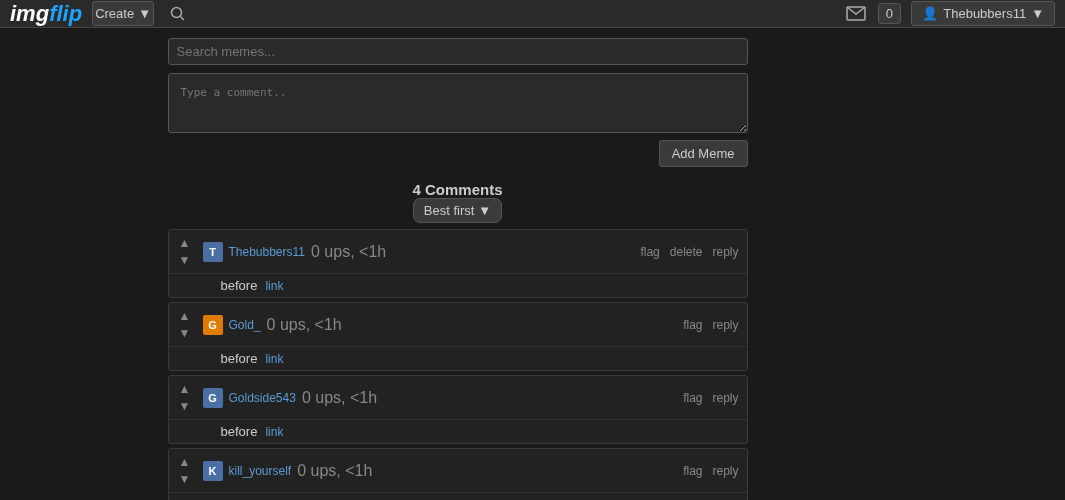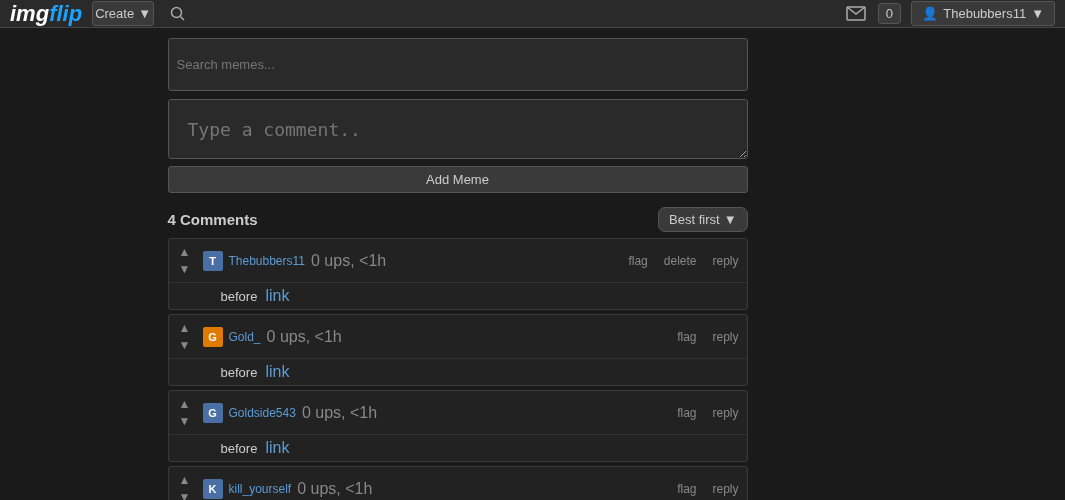--- a/index.html
+++ b/index.html
@@ -91,64 +91,64 @@
 
     
     .search-row {
       margin-bottom: 8px;
     }
     .search-input {
       width: 580px;
       background: #2a2a2a;
       border: 1px solid #555;
       color: #ccc;
-      padding: 18px 8px;
+      padding: 5px 8px;
       border-radius: 3px;
       font-size: 13px;
     }
 
     
     .comment-box {
       background: #2a2a2a;
       border: 1px solid #555;
       color: #ccc;
       width: 580px;
       height: 60px;
-      padding: 19px;
-      border-radius: 3px;
-      font-size: 18px;
+      padding: 12px;
+      border-radius: 3px;
+      font-size: 11px;
       resize: vertical;
     }
 
     
     .action-row {
       display: flex;
       justify-content: flex-end;
       gap: 2px;
       width: 580px;
       margin-top: 4px;
-      flex-direction: column;
     }
     .action-btn {
       background: #3a3a3a;
       border: 1px solid #555;
       color: #ccc;
       padding: 5px 12px;
       border-radius: 3px;
       cursor: pointer;
       font-size: 13px;
     }
 
     
     .comments-header {
       display: flex;
       align-items: center;
       justify-content: space-between;
       margin: 14px 0 6px 0;
       width: 580px;
+      flex-direction: column;
     }
     .comments-title {
       color: #ccc;
       font-size: 15px;
       font-weight: bold;
     }
     .sort-btn {
       background: #3a3a3a;
       border: 1px solid #555;
       color: #ccc;
@@ -209,41 +209,41 @@
       color: #5b9bd5;
       font-size: 12px;
     }
     .comment-meta {
       color: #888;
       font-size: 16px;
     }
     .comment-actions {
       margin-left: auto;
       display: flex;
-      gap: 16px;
+      gap: 10px;
     }
     .comment-action-link {
       color: #888;
       font-size: 12px;
       cursor: pointer;
       text-decoration: none;
     }
     .comment-body {
       display: flex;
       align-items: center;
       padding: 4px 8px 4px 52px;
       gap: 8px;
     }
     .comment-text {
       color: #ccc;
       font-size: 13px;
     }
     .comment-link {
       color: #5b9bd5;
-      font-size: 16px;
+      font-size: 12px;
       cursor: pointer;
       text-decoration: none;
     }
   </style>
 </head>
 <body>
 
 <div class="header">
   <span class="logo">
     img<span>flip</span>

